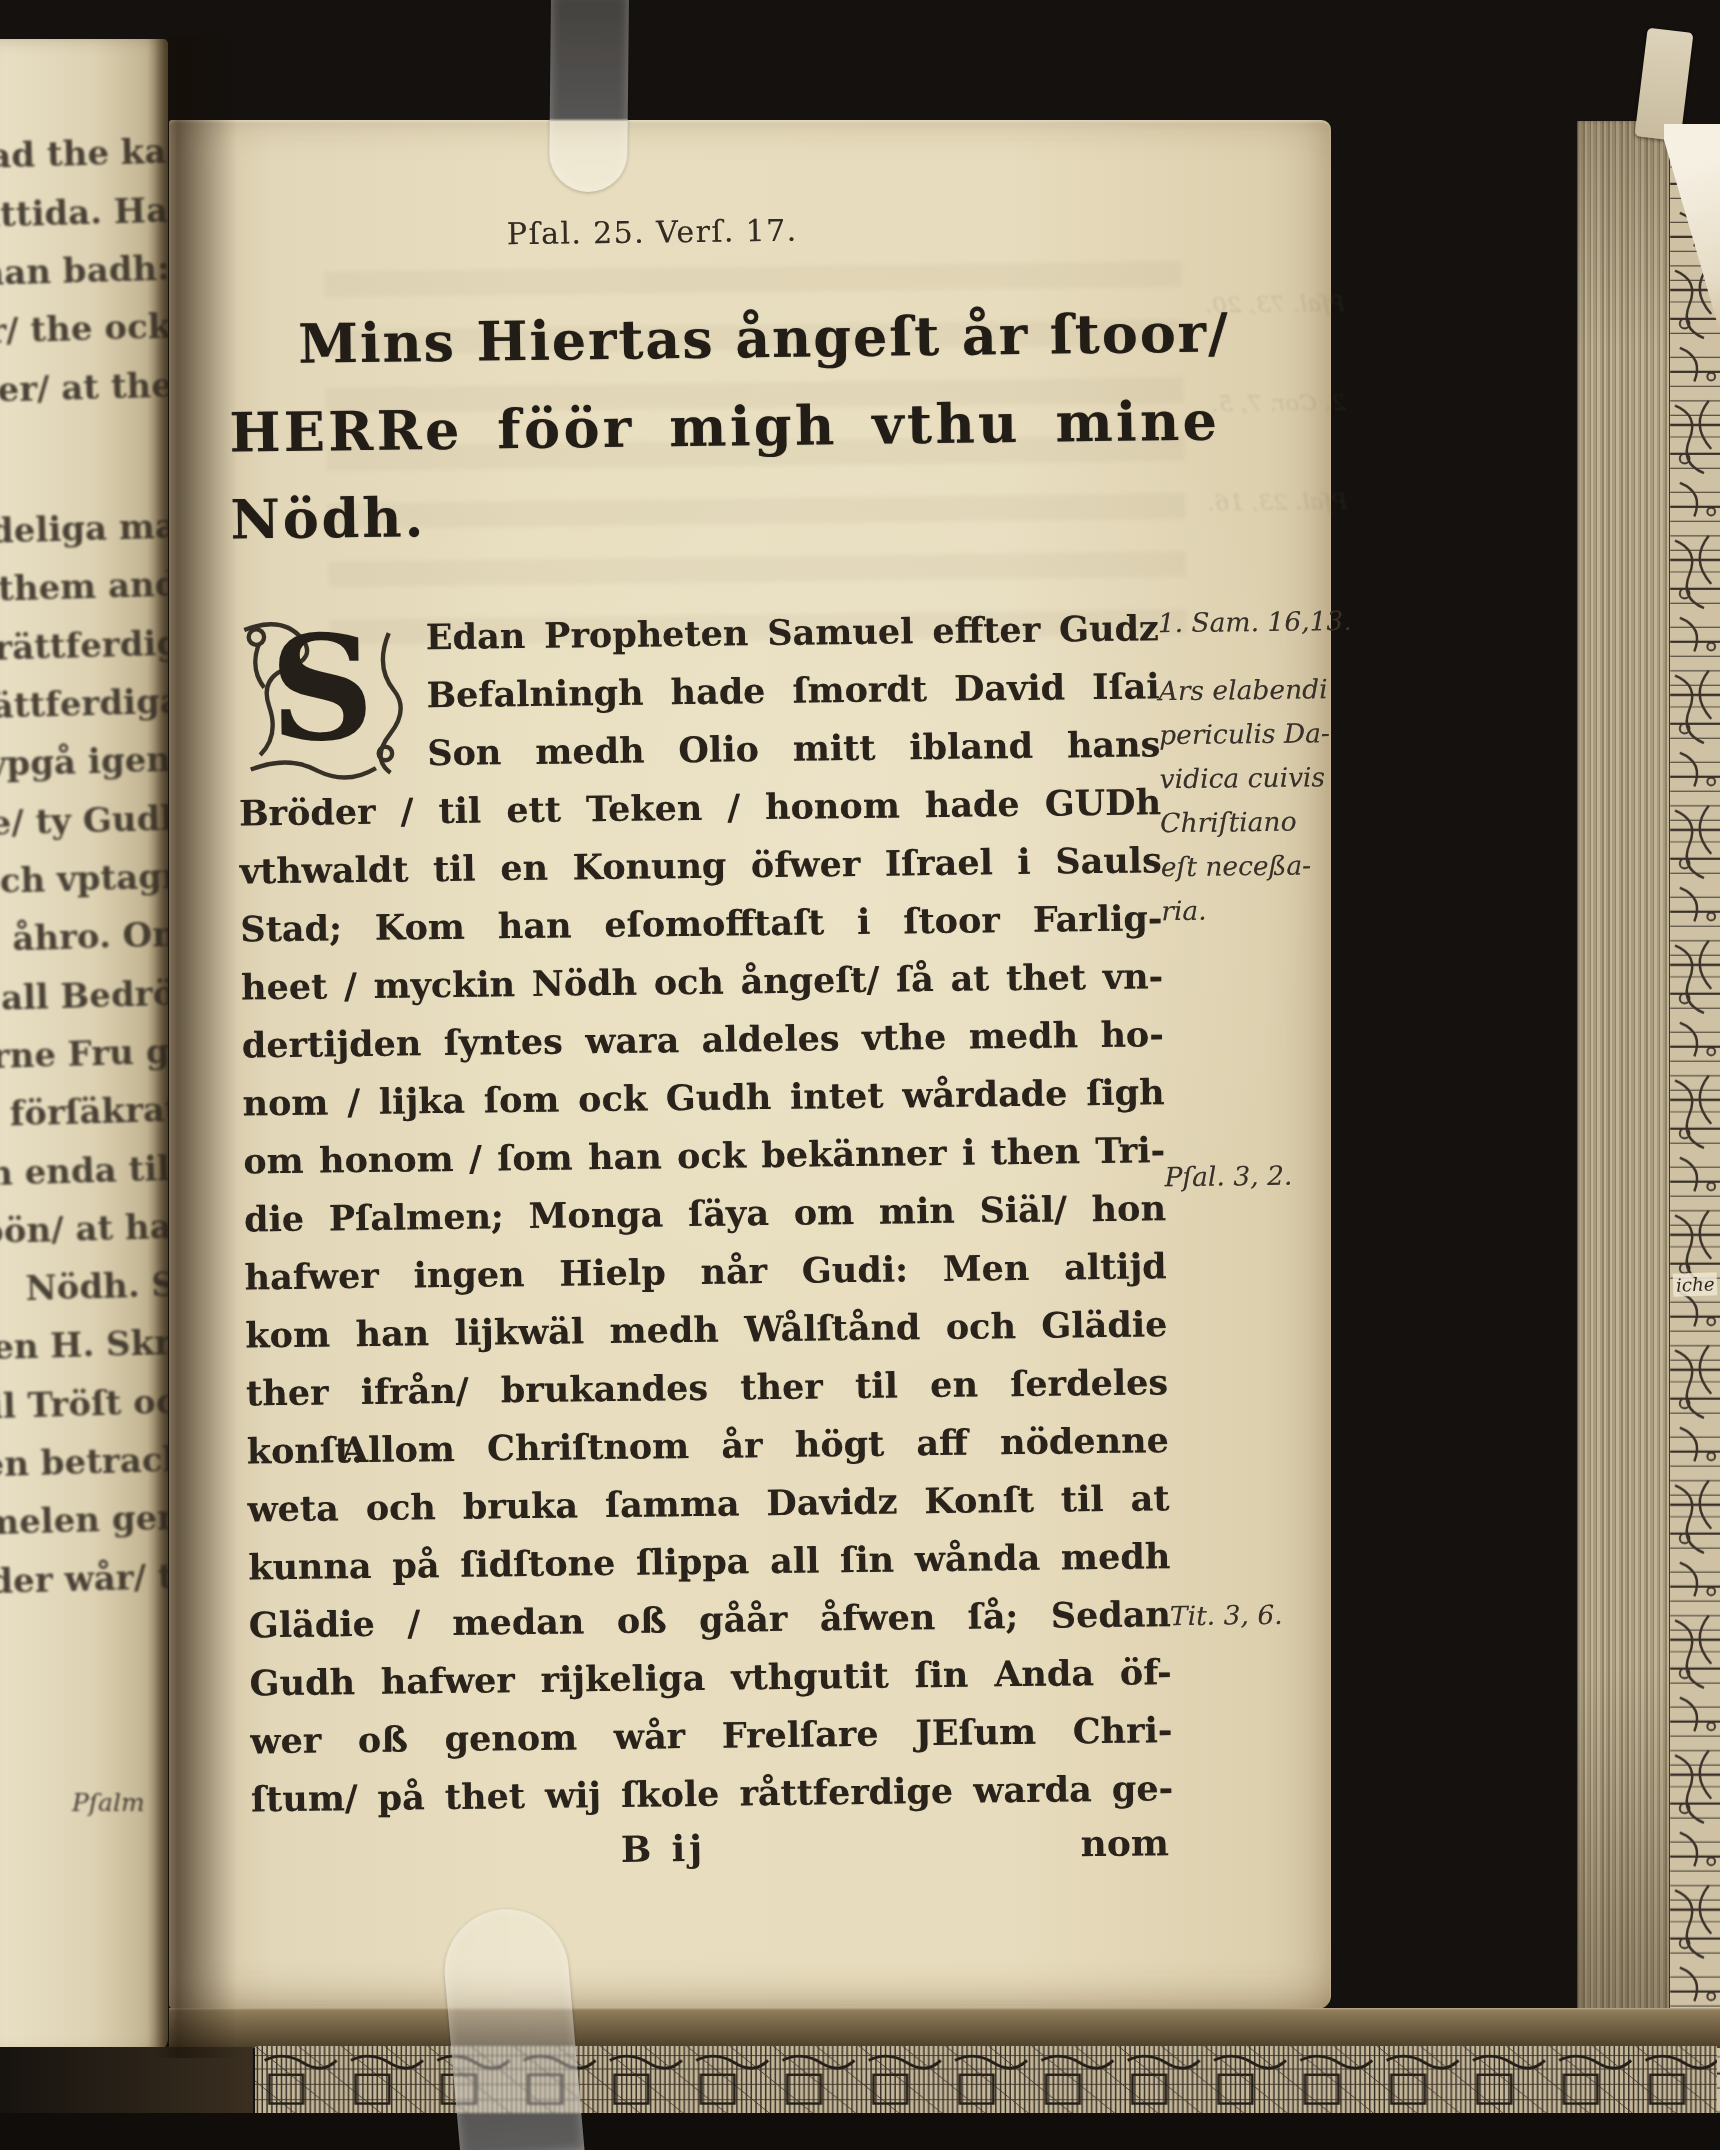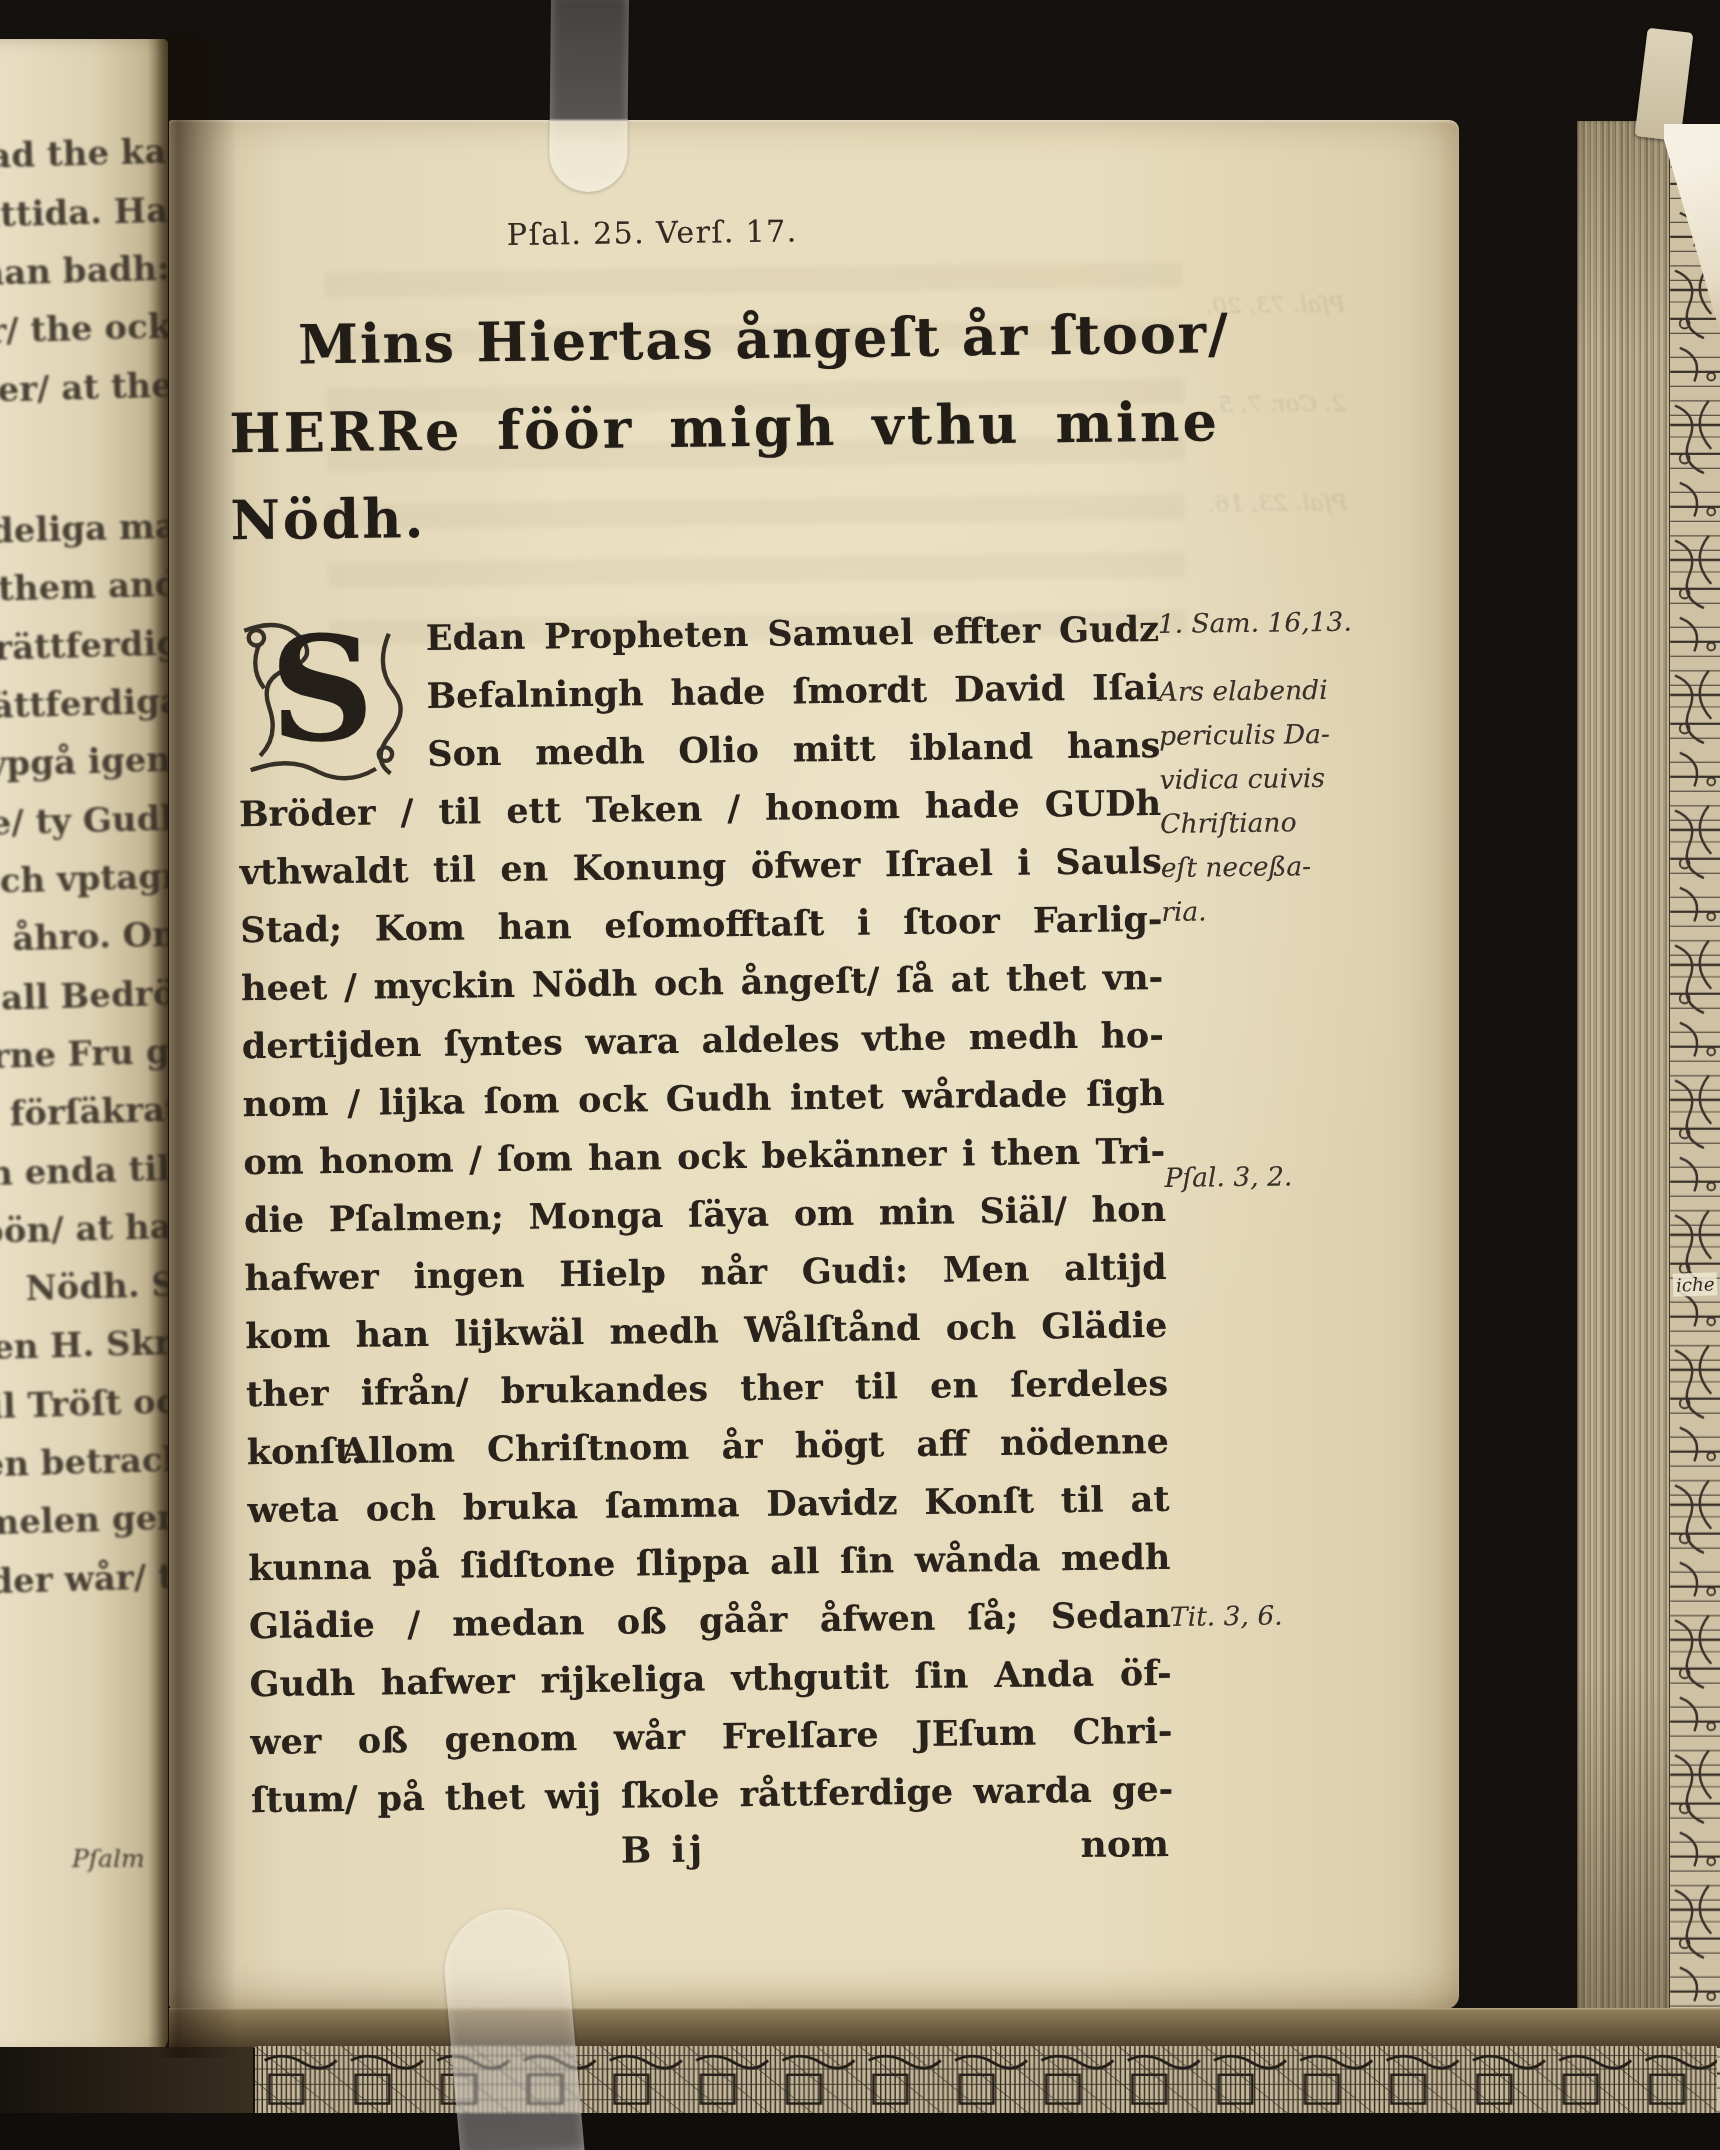--- a/index.html
+++ b/index.html
@@ -7,29 +7,29 @@
          background:#14110e;font-family:"DejaVu Serif", serif;}
 
   
   .left-page{position:absolute;left:0;top:39px;width:168px;height:2015px;overflow:hidden;
     background:linear-gradient(90deg,#e9dfc4 0%,#ddd2b3 55%,#c3b593 88%,#77684c 99%);
     border-radius:0 4.8px 16.4px 0;
     box-shadow:inset -12.5px 0 22px -8.7px rgba(60,40,18,.55);}
   .lp-group{position:absolute;left:0;right:0;transform:rotate(-1.6deg);}
   .lp-line{position:absolute;right:4.8px;white-space:nowrap;
     font-size:34px;font-weight:bold;color:#362e24;filter:blur(1.1px);opacity:.88;}
-  .lp-catchword{position:absolute;left:72px;top:1805px;font-size:25px;font-style:italic;
+  .lp-catchword{position:absolute;left:72px;top:1749px;font-size:25px;font-style:italic;
     color:#4a4136;filter:blur(0.8px);}
 
   
   .gutter{position:absolute;left:155px;top:34px;width:82px;height:2024px;z-index:6;pointer-events:none;
     background:linear-gradient(90deg,rgba(25,15,6,0) 0%,rgba(22,13,5,.50) 28%,rgba(22,13,5,.30) 55%,rgba(22,13,5,0) 100%);}
 
   
-  .main-page{position:absolute;left:169px;top:120px;width:1290px;height:1889px;
+  .main-page{position:absolute;left:169px;top:120px;width:1162px;height:1889px;
     background:
       radial-gradient(ellipse 60% 45% at 58% 38%,rgba(255,252,240,.20),rgba(255,252,240,0) 70%),
       linear-gradient(90deg,#cebf9e 0%,#e2d7b9 9%,#e8debf 30%,#e7dcbd 72%,#ddd0af 94%,#d2c4a2 100%);
     border-radius:2.9px 9.6px 13.5px 4.8px;
     box-shadow:inset 0 2.4px 3.9px -1.4px rgba(255,252,240,.55),
                inset 34px 0 53px -19px rgba(95,65,32,.38),
                inset -19px 0 39px -14.5px rgba(110,80,45,.28),
                inset 0 -29px 43px -24px rgba(110,80,45,.30);}
   .page-inner{position:absolute;inset:0;transform:rotate(-.7deg);transform-origin:45% 45%;}
 

